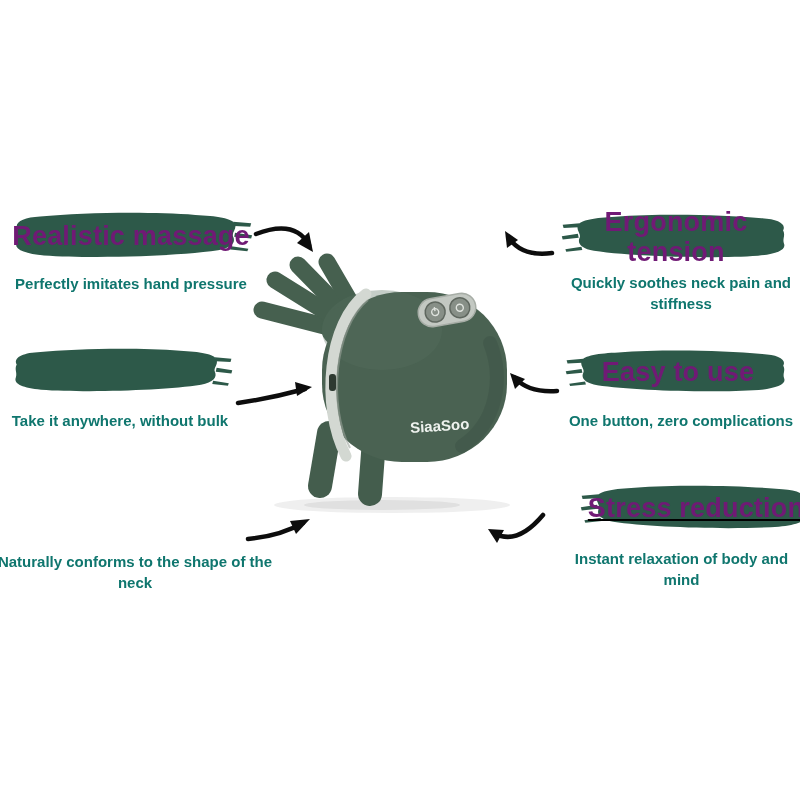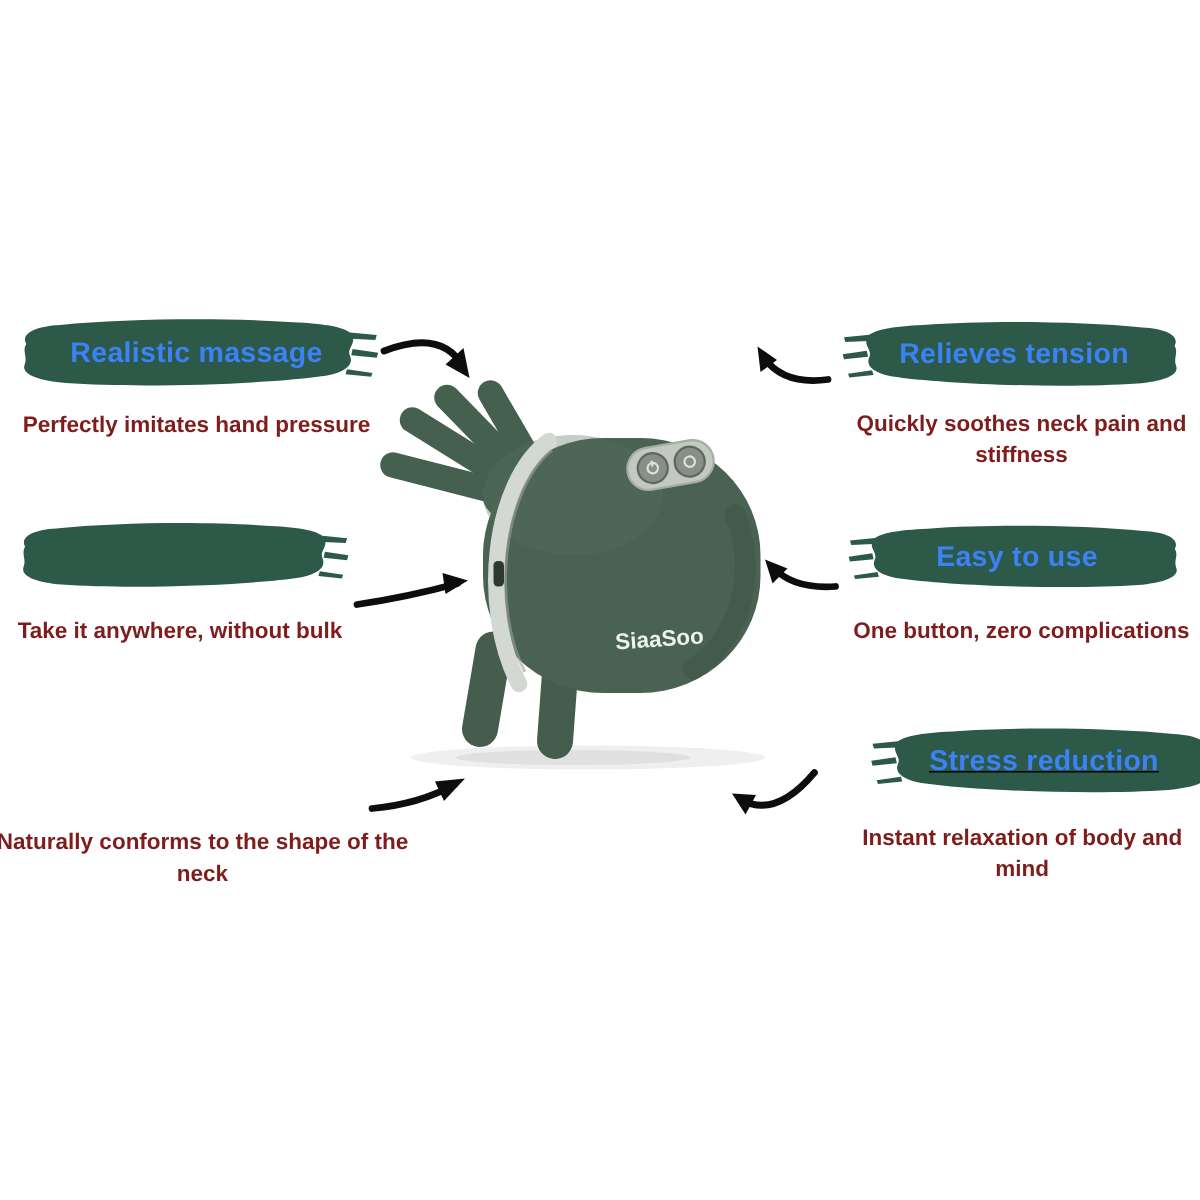--- a/index.html
+++ b/index.html
@@ -19,33 +19,33 @@
   }
   .banner .brush {
     position: absolute;
     inset: 0;
     width: 100%;
     height: 100%;
   }
   .callout-right .brush { transform: scaleX(-1); }
   .callout-title {
     position: relative;
-    color: #3b82f6;
-    font-size: 19px;
+    color: #701a75;
+    font-size: 27px;
     font-weight: bold;
     text-align: center;
     line-height: 1.12;
     letter-spacing: 0.2px;
     z-index: 2;
   }
   .title-narrow { max-width: 170px; }
   .callout-desc {
     position: absolute;
     margin: 0;
-    color: #7f1d1d;
+    color: #0f766e;
     font-size: 15px;
     font-weight: bold;
     text-align: center;
     line-height: 1.4;
   }
   .arrows-layer, .product-layer {
     position: absolute;
     left: 0; top: 0;
     pointer-events: none;
   }
@@ -78,21 +78,21 @@
 
   <p class="callout-desc" style="left:-5px; top:551px; width:280px;">Naturally conforms to the shape of the neck</p>
 
   <div class="banner callout-right" style="left:560px; top:211px; width:232px; height:52px;">
     <svg class="brush" viewBox="0 0 260 64" preserveAspectRatio="none">
       <path fill="#2d5949" d="M10 24 C6 16 16 10 34 9 C80 4 150 3 198 7 C220 8 238 11 240 18 C242 24 236 28 238 33 C241 40 236 46 222 49 C180 56 90 59 38 55 C18 53 6 48 9 40 C11 34 7 30 10 24 Z"></path>
       <path fill="#2d5949" d="M238 15 L257 17 L256 21 L239 20 Z"></path>
       <path fill="#2d5949" d="M240 28 L258 31 L257 35 L239 33 Z"></path>
       <path fill="#2d5949" d="M236 44 L254 47 L253 50 L235 48 Z"></path>
     </svg>
-    <span class="callout-title">Relieves tension</span>
+    <span class="callout-title">Ergonomic tension</span>
   </div>
   <p class="callout-desc" style="left:556px; top:272px; width:250px;">Quickly soothes neck pain and stiffness</p>
 
   <div class="banner callout-right" style="left:564px; top:347px; width:228px; height:50px;">
     <svg class="brush" viewBox="0 0 260 64" preserveAspectRatio="none">
       <path fill="#2d5949" d="M10 24 C6 16 16 10 34 9 C80 4 150 3 198 7 C220 8 238 11 240 18 C242 24 236 28 238 33 C241 40 236 46 222 49 C180 56 90 59 38 55 C18 53 6 48 9 40 C11 34 7 30 10 24 Z"></path>
       <path fill="#2d5949" d="M238 15 L257 17 L256 21 L239 20 Z"></path>
       <path fill="#2d5949" d="M240 28 L258 31 L257 35 L239 33 Z"></path>
       <path fill="#2d5949" d="M236 44 L254 47 L253 50 L235 48 Z"></path>
     </svg>

